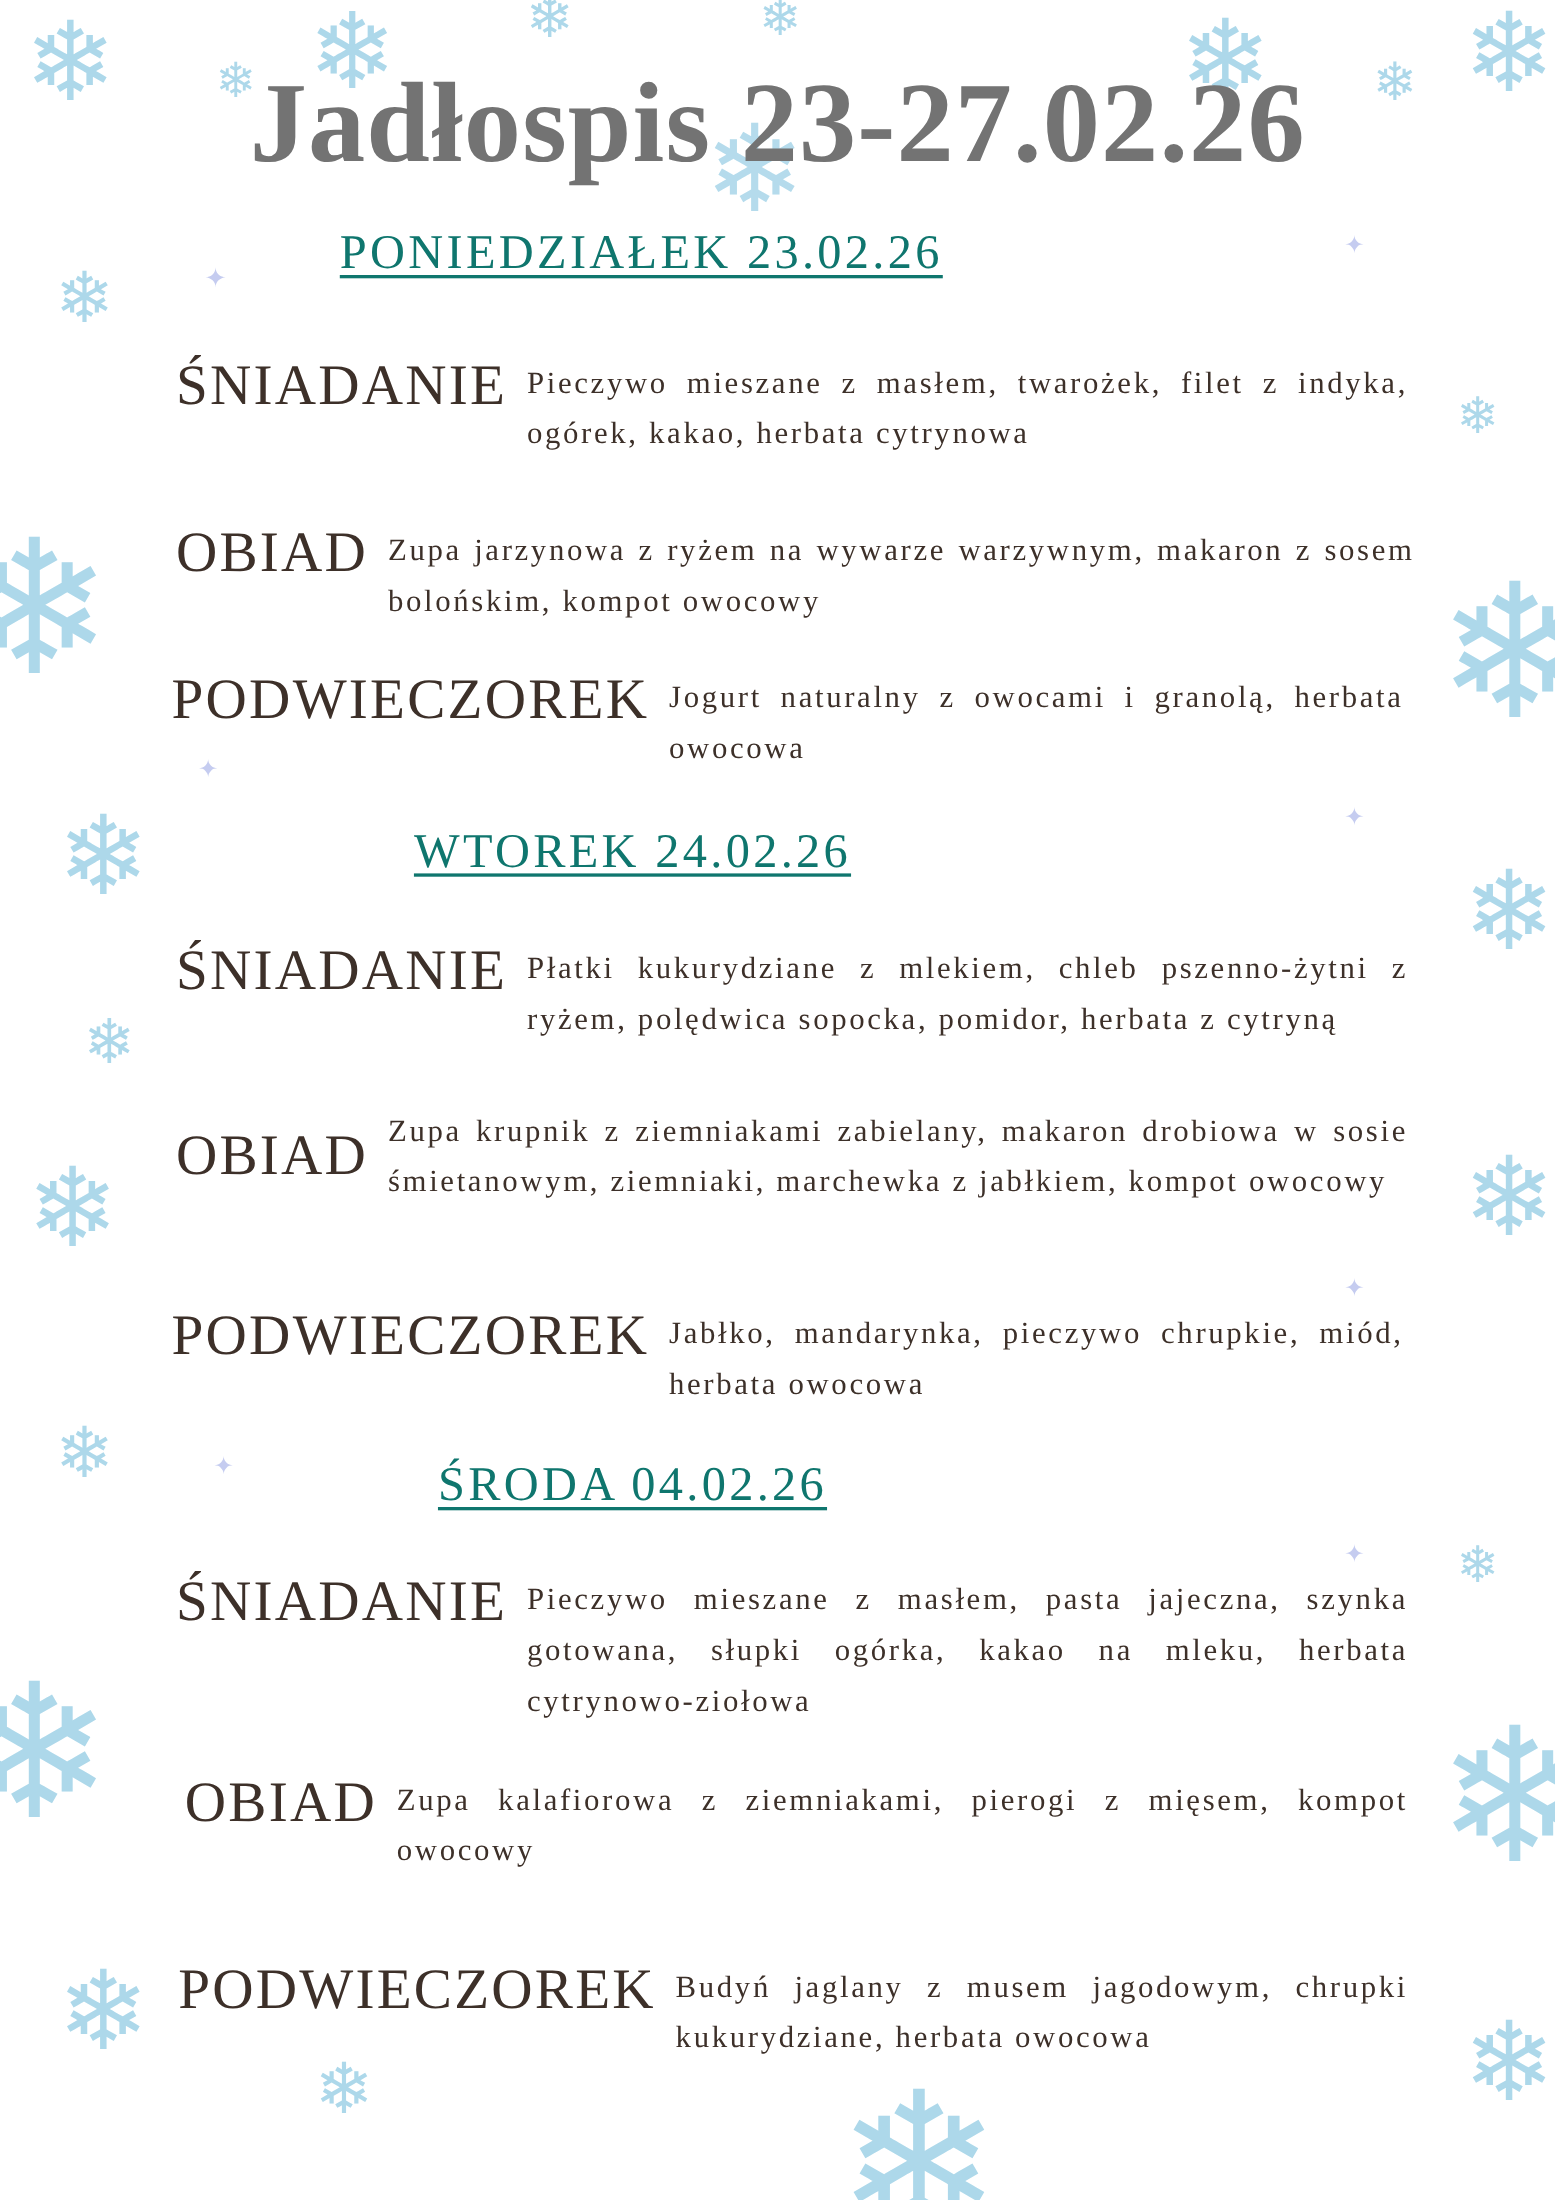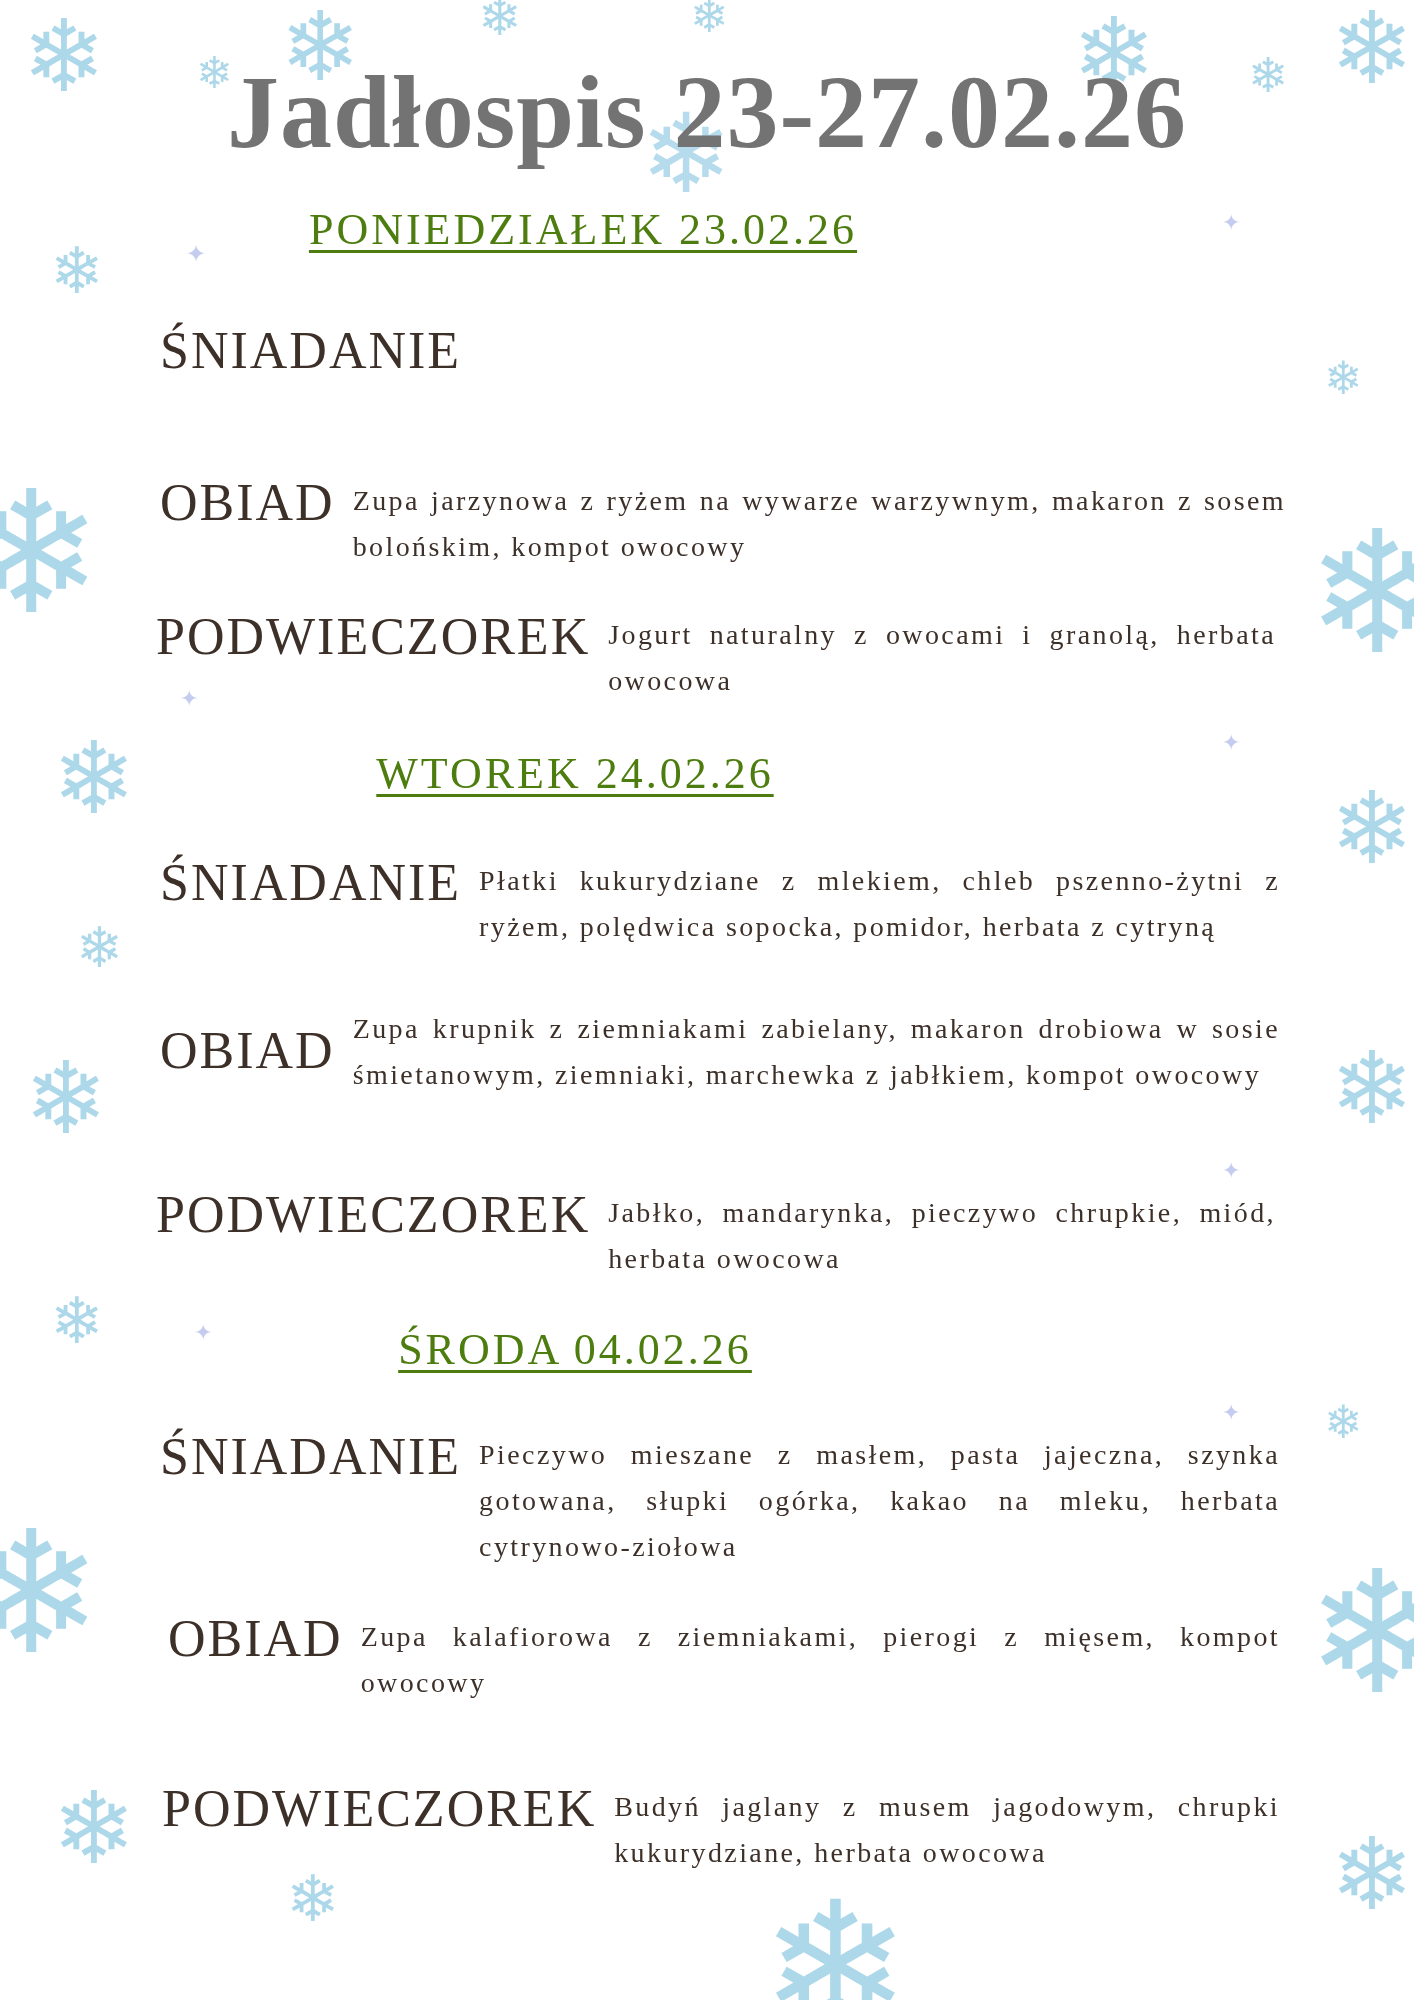--- a/index.html
+++ b/index.html
@@ -11,21 +11,21 @@
     .decor { position: absolute; pointer-events: none; }
     .flake { position: absolute; color: #add8ea; line-height: 1; }
     .sparkle { position: absolute; color: #c5ccf0; line-height: 1; }
     .title {
       position: absolute; left: 0; width: 1414px; top: 52px; text-align: center;
       font-size: 104px; color: #737373; font-weight: bold; letter-spacing: 1px;
       font-family: "Liberation Serif", "DejaVu Serif", serif;
     }
     .day-heading {
       position: absolute; left: 0; width: 1166px; text-align: center;
-      font-size: 44px; color: #4d7c0f; letter-spacing: 3px;
+      font-size: 44px; color: #0f766e; letter-spacing: 3px;
     }
     .day-heading span { text-decoration: underline; text-decoration-thickness: 3px; text-underline-offset: 6px; }
     .meal { position: absolute; display: flex; align-items: flex-start; }
     .meal-label {
       font-size: 52px; color: #3d3029; letter-spacing: 2px; white-space: nowrap;
       margin-right: 18px; line-height: 46px; margin-top: 2px;
     }
     .meal-text {
       font-size: 28px; color: #3d3029; letter-spacing: 2.4px; line-height: 46px;
       text-align: justify;
@@ -70,20 +70,21 @@
   <span class="sparkle" style="left:1222px;top:1160px;font-size:22px;">✦</span>
 </div>
 
 <div class="title">Jadłospis 23-27.02.26</div>
 
 <div class="day-heading" style="top:204px;">
   <span>PONIEDZIAŁEK 23.02.26</span>
 </div>
 <div class="meal" style="left:160px;top:326px;width:1120px;">
   <div class="meal-label">ŚNIADANIE</div>
+  <div class="meal-text">Pieczywo mieszane z masłem, twarożek, filet z indyka, ogórek, kakao, herbata cytrynowa</div>
 </div>
 <div class="meal" style="left:160px;top:478px;width:1126px;">
   <div class="meal-label">OBIAD</div>
   <div class="meal-text">Zupa jarzynowa z ryżem na wywarze warzywnym, makaron z sosem bolońskim, kompot owocowy</div>
 </div>
 <div class="meal" style="left:156px;top:612px;width:1120px;">
   <div class="meal-label">PODWIECZOREK</div>
   <div class="meal-text">Jogurt naturalny z owocami i granolą, herbata owocowa</div>
 </div>
 

